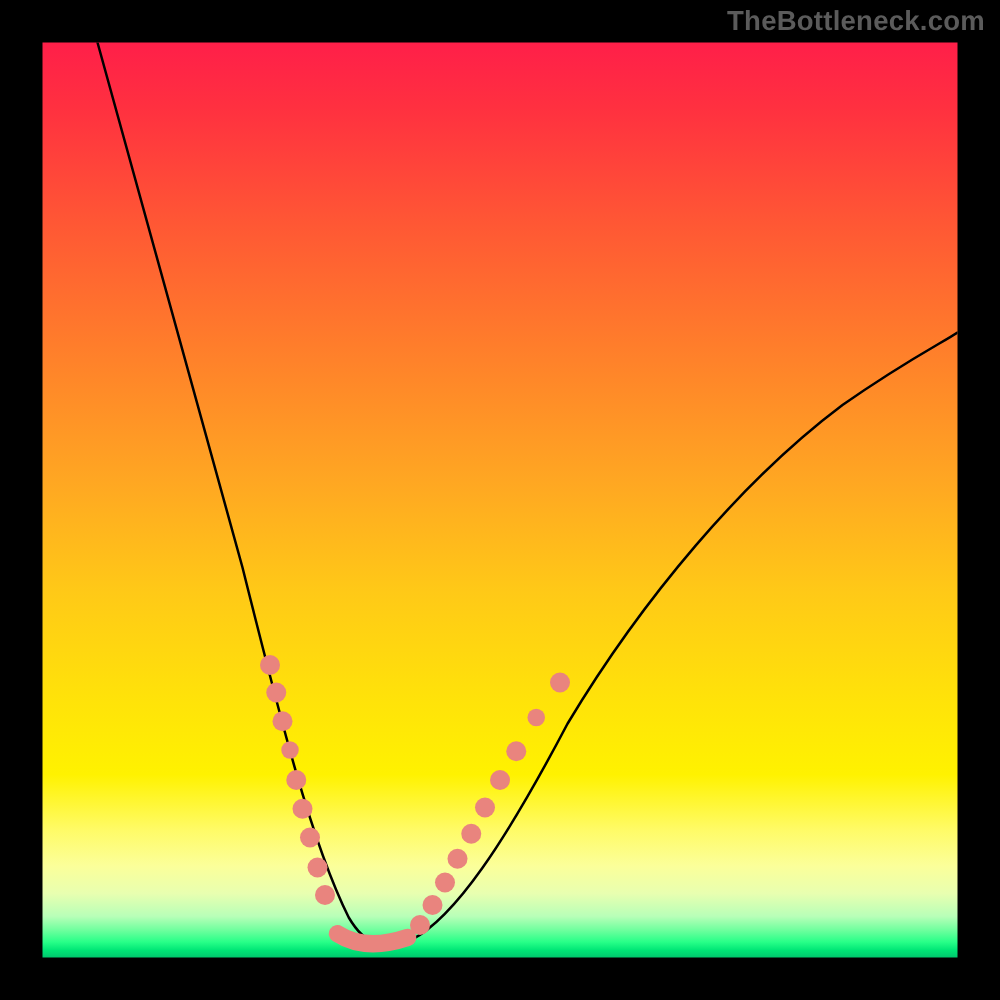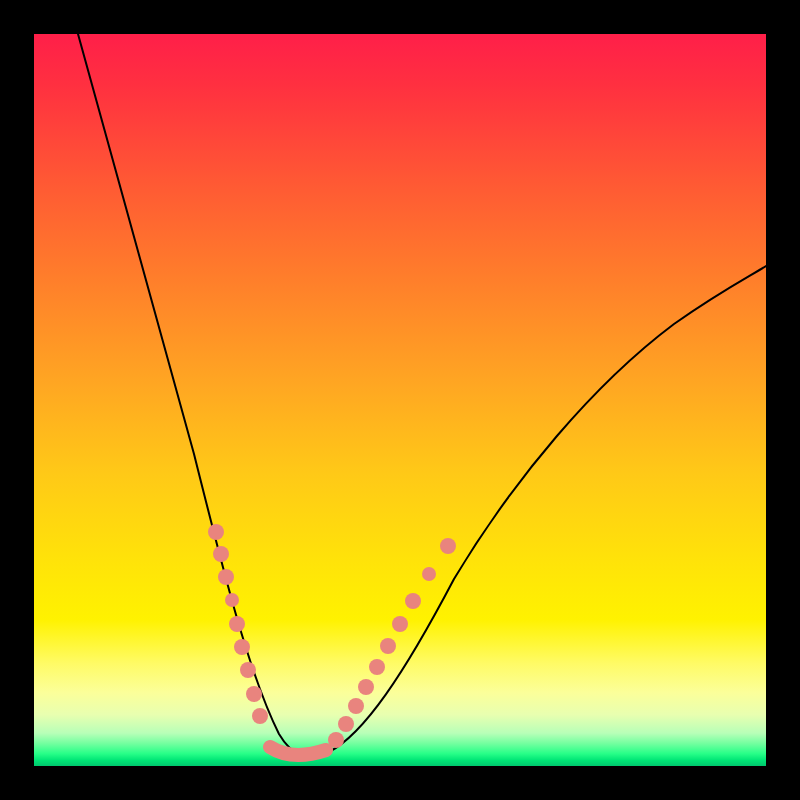--- a/index.html
+++ b/index.html
@@ -77,20 +77,21 @@
     stroke: #e9847e;
     stroke-width: 14;
     stroke-linecap: round;
   }
 </style>
 </head>
 <body>
 
 <div class="frame">
 
+  <div class="watermark">TheBottleneck.com</div>
 
   <div class="plot">
     <svg class="overlay" viewBox="0 0 732 732" preserveAspectRatio="none">
 
       <path class="curve" d="M 44,0
                C 70,90 110,240 160,420
                C 190,540 215,640 245,700
                C 258,722 272,727 295,718
                C 330,700 370,640 420,545
                C 480,445 560,350 640,290

